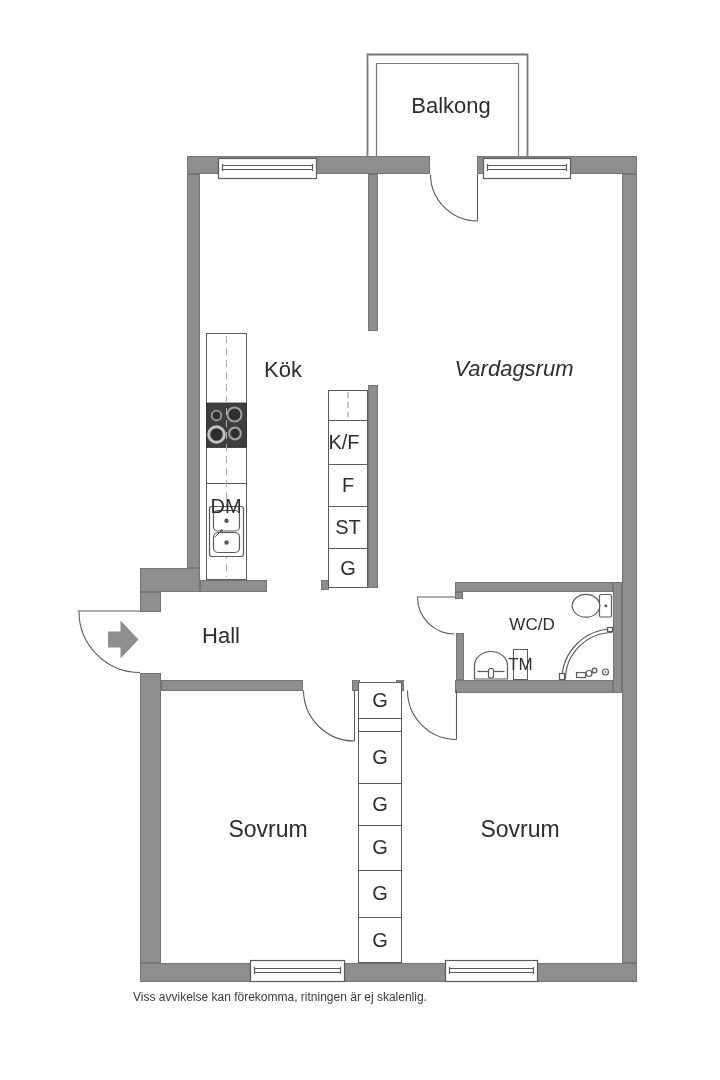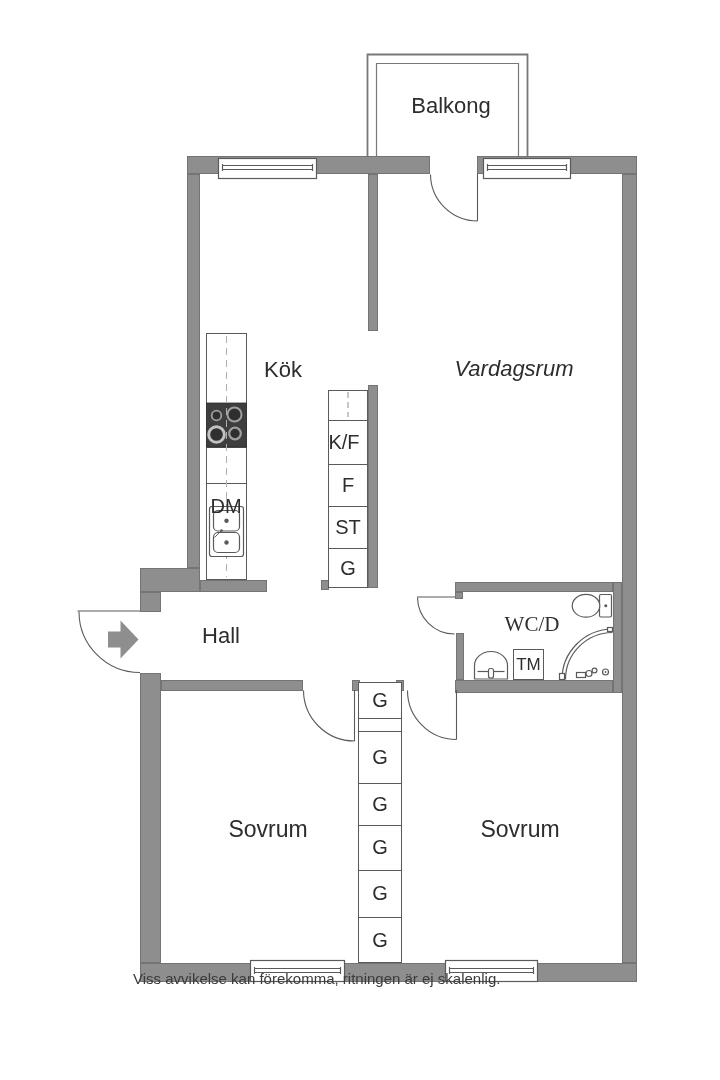--- a/index.html
+++ b/index.html
@@ -8,25 +8,25 @@
   .wall{position:absolute;background:var(--color-wall,#8e8e8e);
         box-sizing:border-box;border:1px solid rgba(0,0,0,0.18);z-index:1;}
   .box{position:absolute;background:#fff;box-sizing:border-box;
        border:1px solid var(--color-line,#5a5a5a);z-index:2;}
   .hline{position:absolute;left:0;right:0;height:1px;background:var(--color-line,#5a5a5a);}
   svg.overlay{position:absolute;left:0;top:0;z-index:3;pointer-events:none;}
   .lbl{position:absolute;transform:translate(-50%,-50%);white-space:nowrap;z-index:4;
        font-size:22px;line-height:1;}
   .lbl.small{font-size:20px;}
   .lbl.room23{font-size:23px;}
-  .lbl.wc{font-size:21px;font-family:Liberation Serif, serif;}
-  .tm-box{position:absolute;left:513px;top:649px;width:31px;height:31px;background:#fff;
+  .lbl.wc{font-size:17px;}
+  .tm-box{position:absolute;left:513px;top:649px;width:15px;height:31px;background:#fff;
           box-sizing:border-box;border:1px solid var(--color-line,#5a5a5a);z-index:2;
           display:flex;align-items:center;justify-content:center;font-size:17px;}
-  .footer{position:absolute;left:133px;top:970px;font-size:15px;color:#3b3b3b;z-index:4;}
+  .footer{position:absolute;left:133px;top:990px;font-size:12px;color:#3b3b3b;z-index:4;}
 </style>
 </head>
 <body>
 
 <div class="page">
 
   <div class="wall" style="left:187px;top:156px;width:243px;height:18px;"></div>
   <div class="wall" style="left:477px;top:156px;width:160px;height:18px;"></div>
   <div class="wall" style="left:187px;top:174px;width:13px;height:394px;"></div>
   <div class="wall" style="left:140px;top:568px;width:60px;height:24px;"></div>

